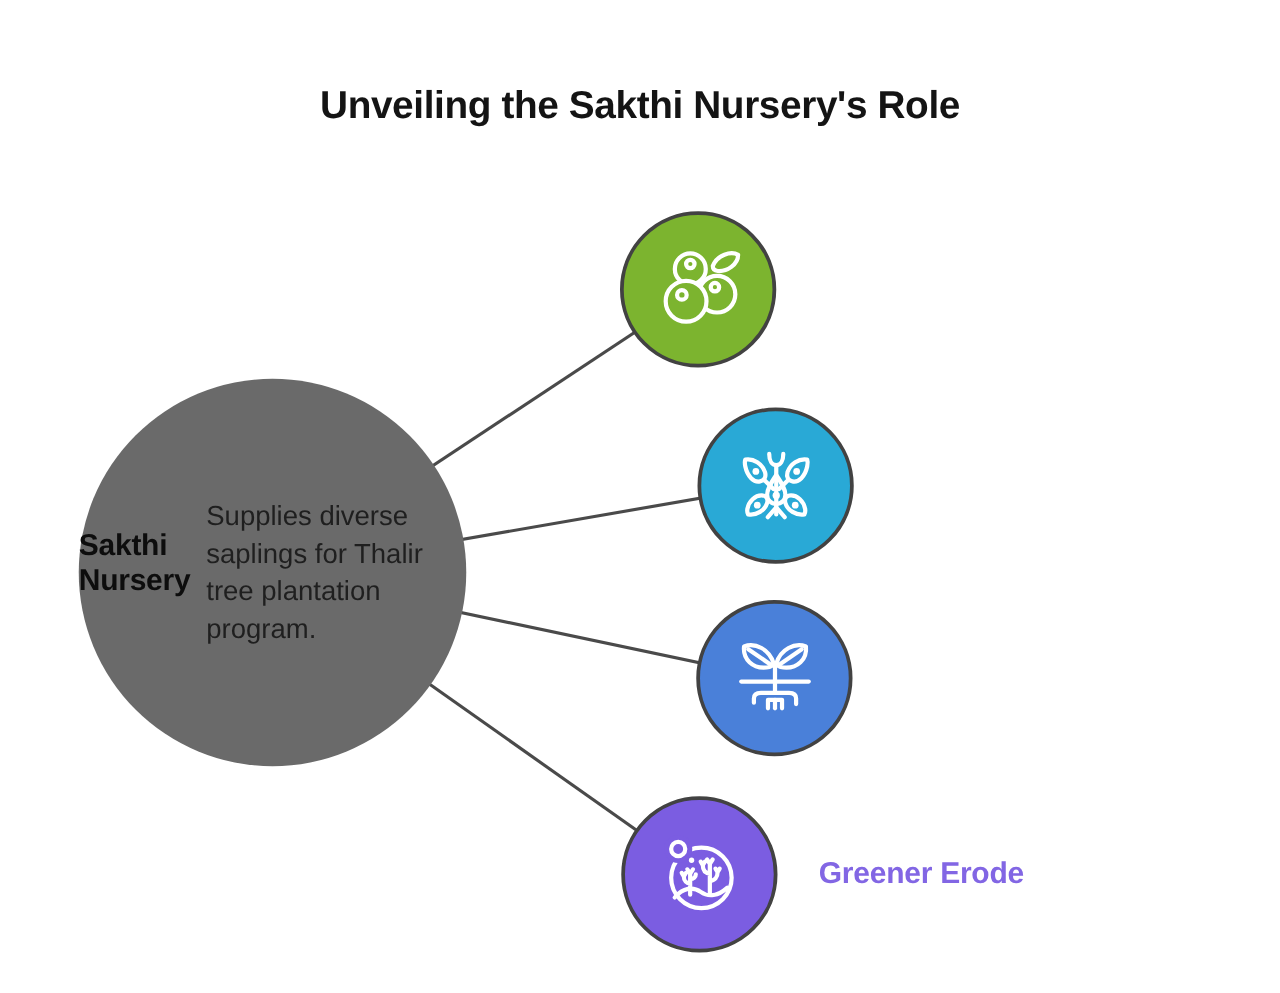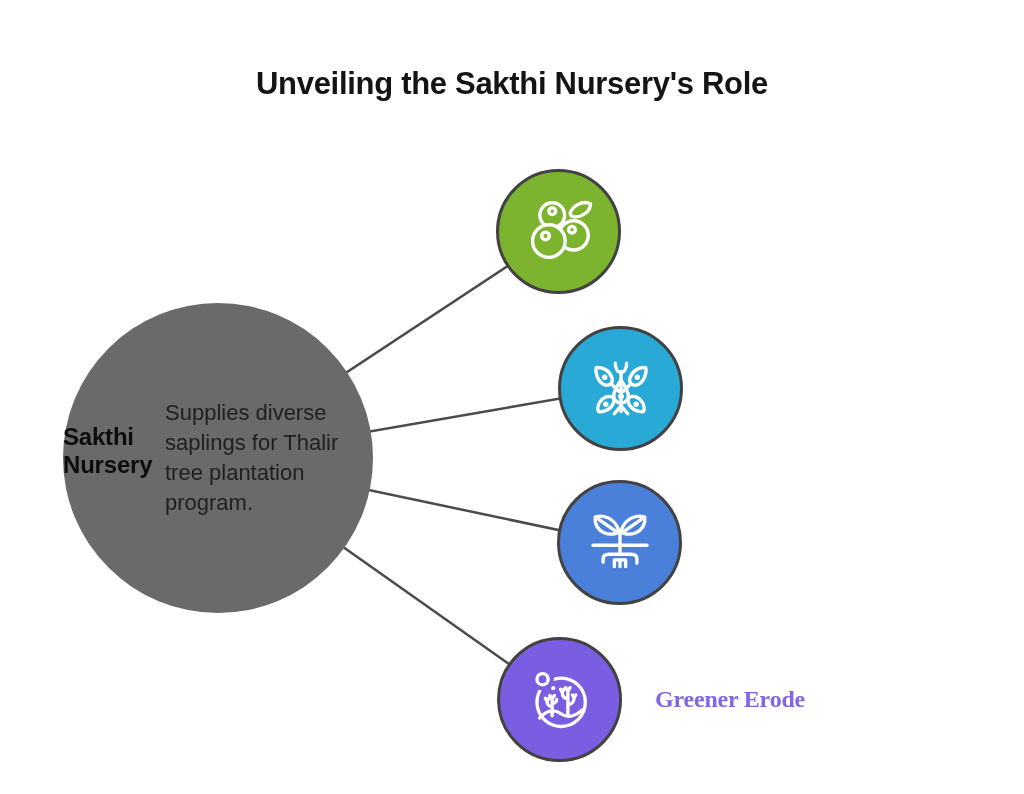--- a/index.html
+++ b/index.html
@@ -29,21 +29,21 @@
   .n1{left:558px;top:326px;}
   .n2{left:557px;top:480px;}
   .n3{left:497px;top:637px;}
   .node-label{
     position:absolute;transform:translateY(-50%);
     font-size:24px;font-weight:700;letter-spacing:-0.2px;white-space:nowrap;
   }
   .l0{left:654px;top:232px;}
   .l1{left:717px;top:388px;}
   .l2{left:717px;top:543px;}
-  .l3{left:655px;top:699px;font-family:Liberation Serif, serif;}
+  .l3{left:655px;top:699px;}
   .icon-stroke{stroke:#ffffff;stroke-width:3;fill:none;stroke-linecap:round;stroke-linejoin:round;}
   .icon-fillbg{stroke:#ffffff;stroke-width:3;fill:var(--c);stroke-linecap:round;stroke-linejoin:round;}
   .icon-occlude{fill:var(--c);stroke:none;}
   .icon-dot{fill:#ffffff;stroke:none;}
 </style>
 </head>
 <body>
 
 <div id="canvas">
 

